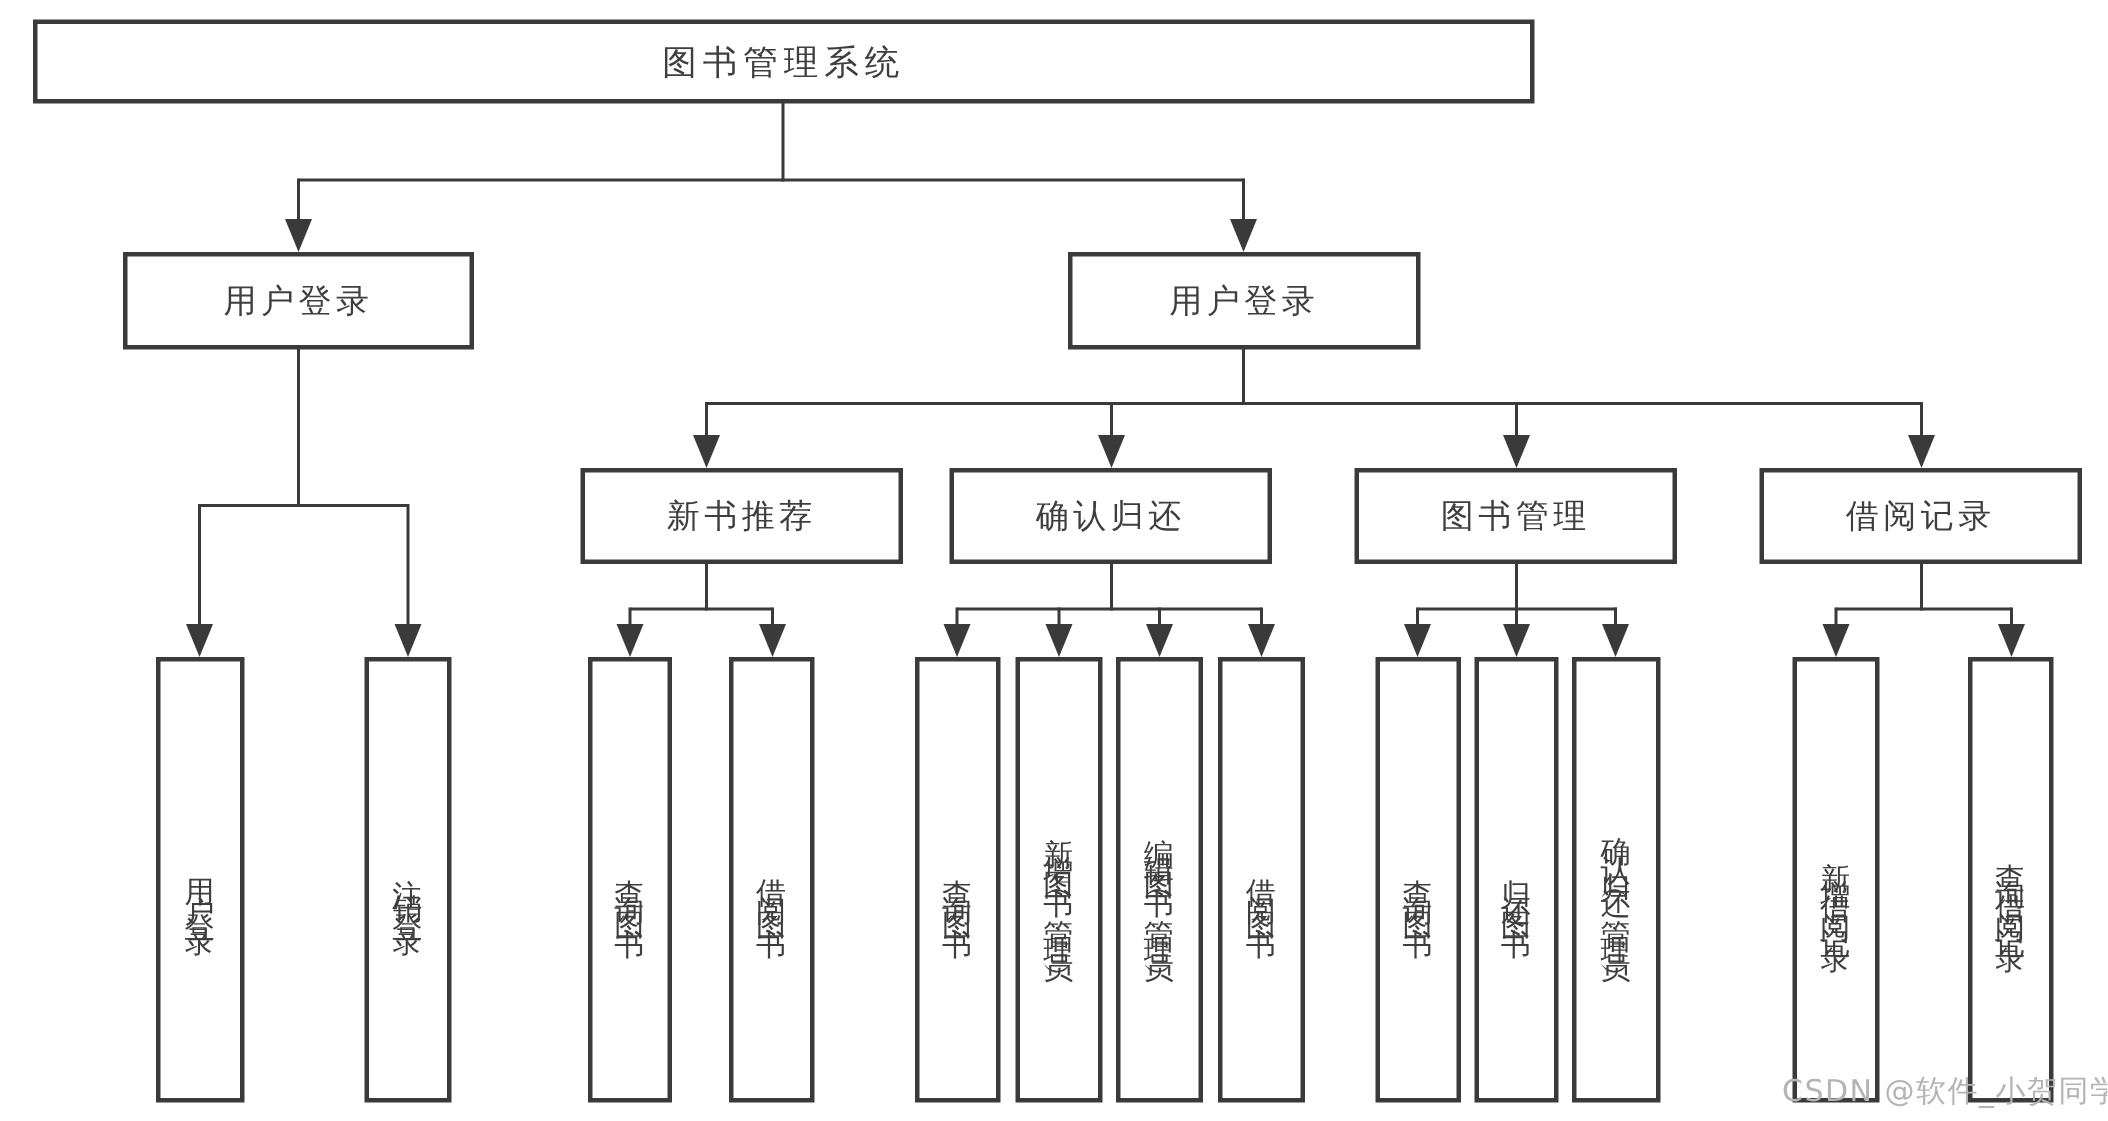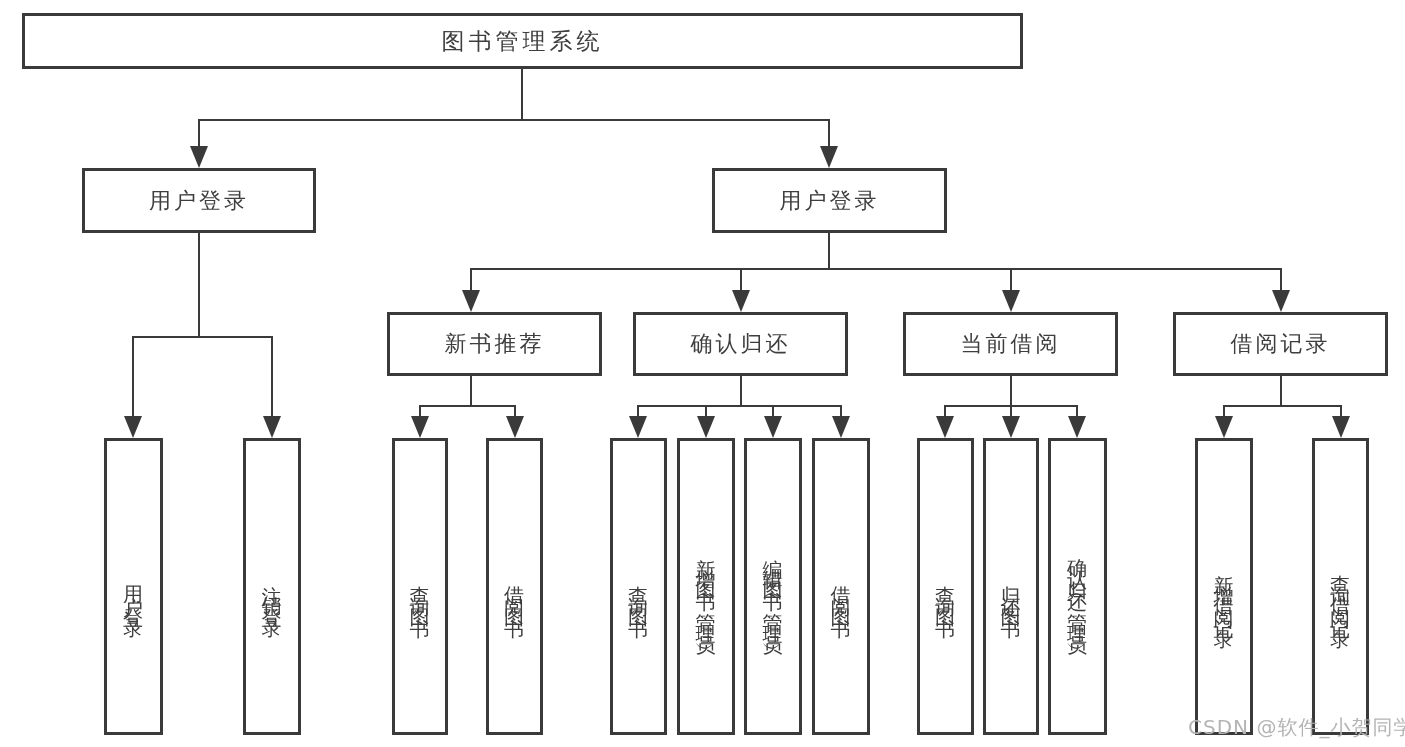--- a/index.html
+++ b/index.html
@@ -60,21 +60,21 @@
     <span>用户登录</span>
   </div>
 
   <div class="box h-box" style="left:363px;top:312px;width:215px;height:64px;margin-left:24px;">
     <span>新书推荐</span>
   </div>
   <div class="box h-box" style="left:633px;top:312px;width:215px;height:64px;">
     <span>确认归还</span>
   </div>
   <div class="box h-box" style="left:903px;top:312px;width:215px;height:64px;">
-    <span>当前借阅</span>
+    <span>图书管理</span>
   </div>
   <div class="box h-box" style="left:1173px;top:312px;width:215px;height:64px;align-items:center;">
     <span>借阅记录</span>
   </div>
 
   <div class="box v-box" style="left:104px;top:438px;width:59px;height:297px;">
     <span class="vtext">用户登录</span>
   </div>
   <div class="box v-box" style="left:243px;top:438px;width:58px;height:297px;">
     <span class="vtext">注销登录</span>

